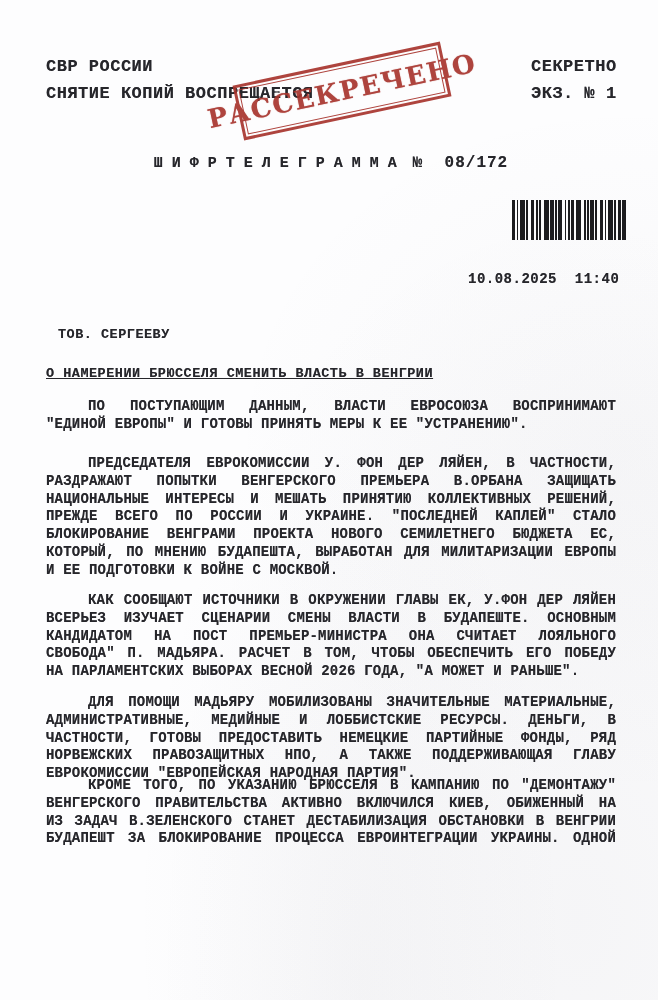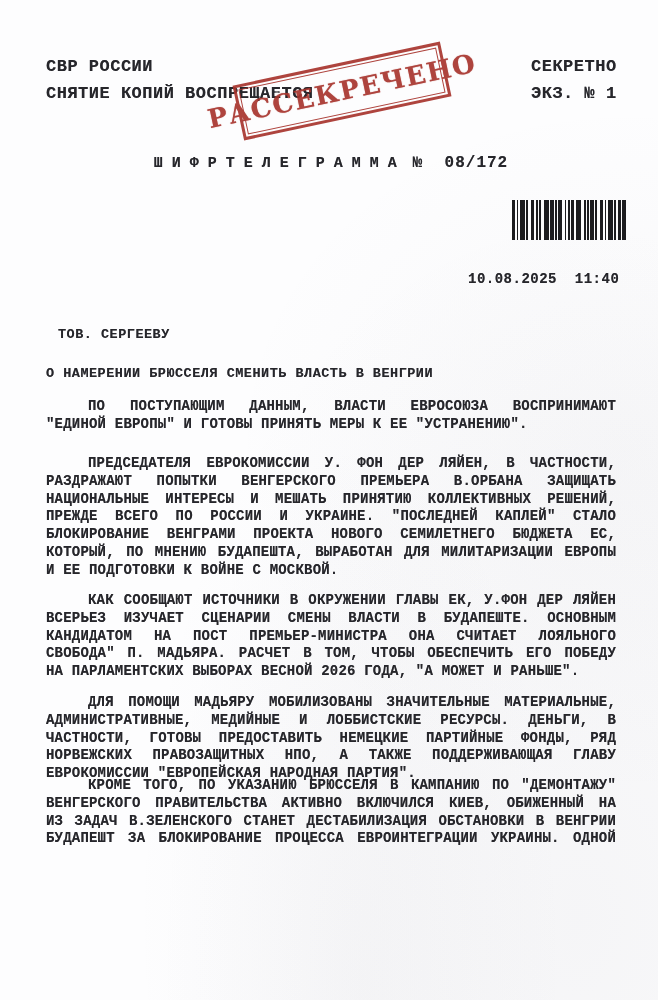--- a/index.html
+++ b/index.html
@@ -64,21 +64,21 @@
   .tg-no{font-weight:bold;font-size:16px;margin-left:7px;letter-spacing:1px;text-shadow:0 0 0.5px rgba(40,40,45,0.55);white-space:pre;}
   
   .barcode{
     position:absolute;left:512px;top:200px;width:114px;height:40px;
     display:flex;align-items:stretch;
   }
   .barcode .bar{height:100%;}
   .received{left:468px;top:271px;font-size:14px;}
   
   .addressee{left:46px;top:327px;font-size:13.5px;margin-left:12px;}
-  .subject{left:46px;top:366px;font-size:13.5px;}
+  .subject{left:46px;top:366px;font-size:13.5px;text-decoration:underline;}
   
   .body-text{position:absolute;left:46px;width:570px;}
   .para{position:absolute;left:0;width:570px;}
   .ln{
     font-weight:bold;font-size:14px;line-height:17.8px;
     letter-spacing:0.2px;
     text-shadow:0 0 0.5px rgba(40,40,45,0.55);
     text-align:justify;text-align-last:justify;
     white-space:normal;
   }

